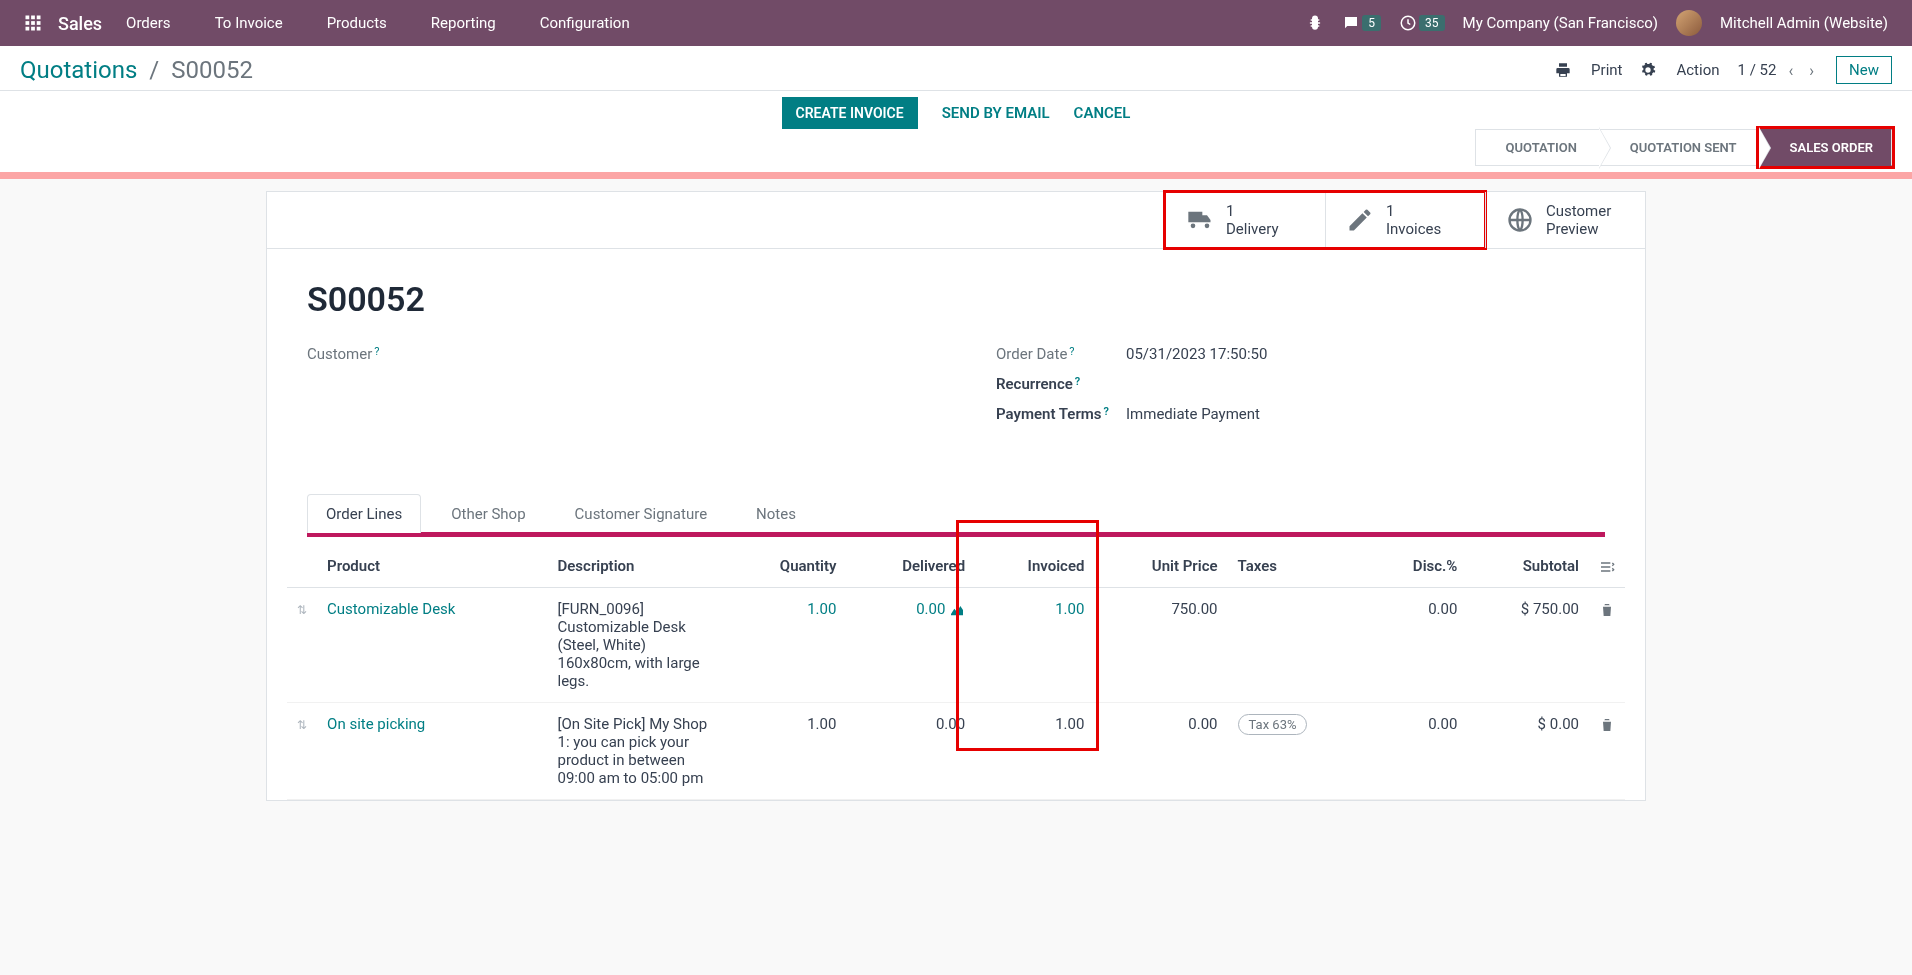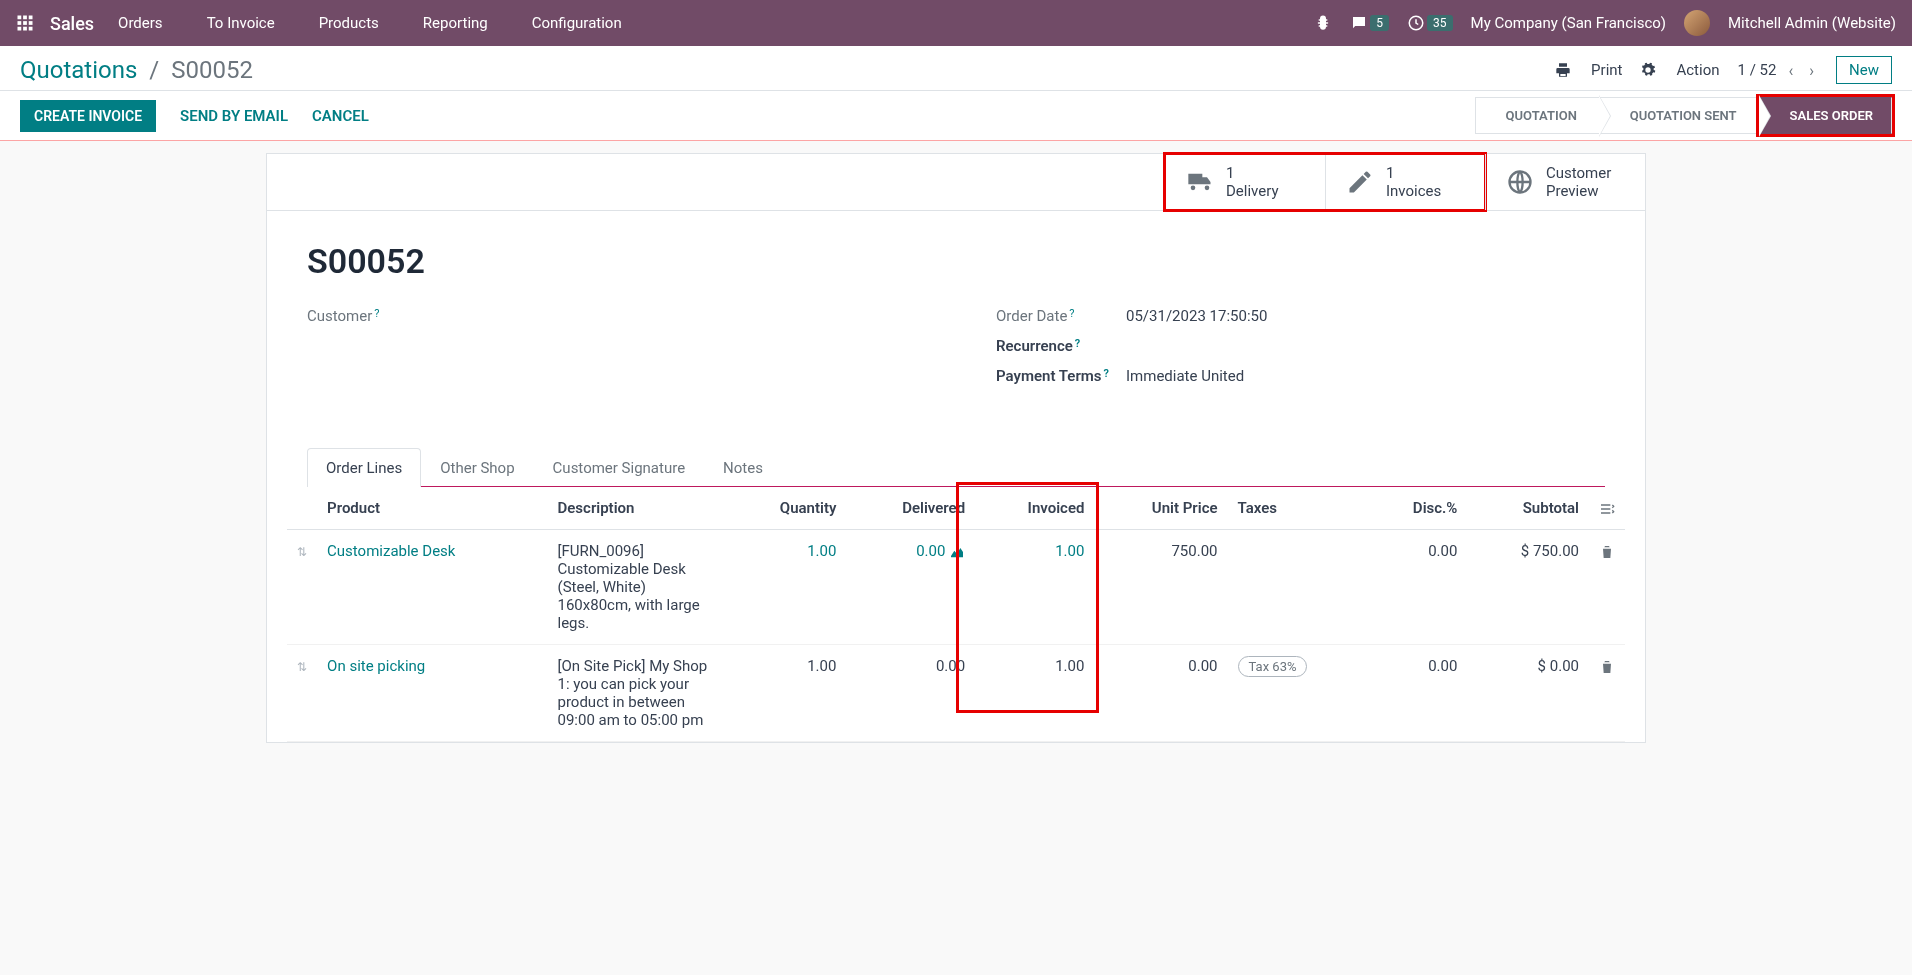--- a/index.html
+++ b/index.html
@@ -1,19 +1,19 @@
 <!DOCTYPE html>
 <html><head>
 <meta charset="utf-8">
 <style>
 * { margin: 0; padding: 0; box-sizing: border-box; font-family: -apple-system, BlinkMacSystemFont, "Segoe UI", Roboto, sans-serif; }
 body { background: #f9f9f9; color: #374151; font-size: 14px; }
 
 
-.topbar { background: #714B67; height: 46px; display: flex; align-items: center; padding: 0 16px; color: #fff; }
+.topbar { background: #714B67; height: 46px; display: flex; align-items: center; padding: 0 24px; color: #fff; }
 .topbar .apps-icon { width: 18px; height: 18px; fill: #fff; margin-right: 16px; }
 .topbar .brand { font-size: 18px; font-weight: 500; margin-right: 24px; }
 .topbar .nav-links { display: flex; gap: 44px; flex: 1; }
 .topbar .nav-links span { font-size: 15px; cursor: pointer; }
 .topbar .right { display: flex; align-items: center; gap: 18px; font-size: 15px; }
 .topbar .badge { background: #3b6e6e; color: #fff; font-size: 12px; padding: 1px 6px; border-radius: 3px; margin-left: 2px; }
 .topbar .badge2 { background: #3b6e6e; color: #fff; font-size: 12px; padding: 1px 6px; border-radius: 3px; margin-left: 2px; }
 .topbar .icon-sm { width: 18px; height: 18px; fill: #fff; }
 .topbar .avatar { width: 26px; height: 26px; border-radius: 50%; background: linear-gradient(135deg,#d4a574,#8b5a3c); display:inline-block; }
 
@@ -22,21 +22,21 @@
 .crumbbar .crumbs { font-size: 24px; color: #6c757d; flex: 1; }
 .crumbbar .crumbs .root { color: #017e84; cursor: pointer; }
 .crumbbar .crumbs .sep { color: #6c757d; margin: 0 6px; }
 .crumbbar .actions { display: flex; align-items: center; gap: 18px; color: #374151; font-size: 15px; }
 .crumbbar .actions .btn-new { border: 1px solid #017e84; color: #017e84; padding: 4px 12px; border-radius: 0; cursor: pointer; }
 .crumbbar .actions .pager { display: flex; align-items: center; gap: 8px; }
 .crumbbar .actions .pager .arrow { cursor: pointer; color: #6c757d; padding: 0 4px; font-size: 16px; }
 .crumbbar .actions .act-item { cursor: pointer; display: flex; align-items: center; gap: 20px; }
 
 
-.actionbar { background: #fff; padding: 6px 20px; display: flex; align-items: center; border-bottom: 1px solid #fca5a5; }
+.actionbar { background: #fff; padding: 6px 20px; display: flex; align-items: center; border-bottom: 7px solid #fca5a5; flex-direction: column; }
 .actionbar .left { display: flex; gap: 24px; align-items: center; }
 .actionbar .btn-primary { background: #017e84; color: #fff; padding: 8px 14px; font-weight: 600; font-size: 14px; border: none; cursor: pointer; }
 .actionbar .btn-link { color: #017e84; font-weight: 600; font-size: 15px; cursor: pointer; }
 .actionbar .right { margin-left: auto; display: flex; align-items: flex-end; }
 
 
 .status-steps { display: flex; }
 .status-step { position: relative; padding: 10px 22px 10px 30px; color: #6c757d; font-size: 13px; font-weight: 600; background: #fff; border: 1px solid #dee2e6; border-right: none; }
 .status-step::after { content: ""; position: absolute; right: -11px; top: 50%; transform: translateY(-50%); width: 0; height: 0; border-top: 20px solid transparent; border-bottom: 20px solid transparent; border-left: 11px solid #fff; z-index: 2; }
 .status-step::before { content: ""; position: absolute; right: -12px; top: 50%; transform: translateY(-50%); width: 0; height: 0; border-top: 21px solid transparent; border-bottom: 21px solid transparent; border-left: 12px solid #dee2e6; z-index: 1; }
@@ -64,21 +64,21 @@
 .formgrid { display: flex; gap: 80px; margin-bottom: 30px; }
 .formcol { flex: 1; }
 .formrow { display: flex; margin-bottom: 12px; align-items: flex-start; }
 .formrow .lbl { width: 130px; color: #6c757d; font-size: 15px; position: relative; }
 .formrow .lbl.bold { font-weight: 600; color: #374151; }
 .formrow .lbl .q { color: #017e84; font-size: 11px; position: relative; top: -4px; margin-left: 2px; }
 .formrow .val { flex: 1; font-size: 15px; color: #374151; }
 .formrow .val .link { color: #017e84; cursor: pointer; }
 
 
-.tabs { display: flex; border-bottom: 1px solid #be185d; margin: 0 40px; }
+.tabs { display: flex; border-bottom: 5px solid #be185d; margin: 8px 40px; gap: 11px; }
 .tab { padding: 10px 18px; border: 1px solid transparent; border-bottom: none; color: #6c757d; font-size: 15px; cursor: pointer; position: relative; top: 1px; }
 .tab.active { border-color: #dee2e6; background: #fff; color: #374151; border-radius: 4px 4px 0 0; }
 
 
 table.lines { width: calc(100% - 40px); margin: 0 20px; border-collapse: collapse; }
 table.lines th { text-align: left; padding: 12px 10px; font-weight: 600; font-size: 15px; color: #374151; border-bottom: 1px solid #dee2e6; }
 table.lines th.r { text-align: right; }
 table.lines td { padding: 12px 10px; font-size: 15px; vertical-align: top; border-bottom: 1px solid #f1f1f1; }
 table.lines td.r { text-align: right; }
 table.lines td .link { color: #017e84; cursor: pointer; }
@@ -227,21 +227,21 @@
         <div class="formrow">
           <div class="lbl"><span>Order Date</span><span class="q">?</span></div>
           <div class="val">05/31/2023 17:50:50</div>
         </div>
         <div class="formrow">
           <div class="lbl bold"><span>Recurrence</span><span class="q">?</span></div>
           <div class="val"></div>
         </div>
         <div class="formrow">
           <div class="lbl bold"><span>Payment Terms</span><span class="q">?</span></div>
-          <div class="val">Immediate United</div>
+          <div class="val">Immediate Payment</div>
         </div>
       </div>
     </div>
   </div>
 
   <div class="tabs">
     <div class="tab active">Order Lines</div>
     <div class="tab">Other Shop</div>
     <div class="tab">Customer Signature</div>
     <div class="tab">Notes</div>

